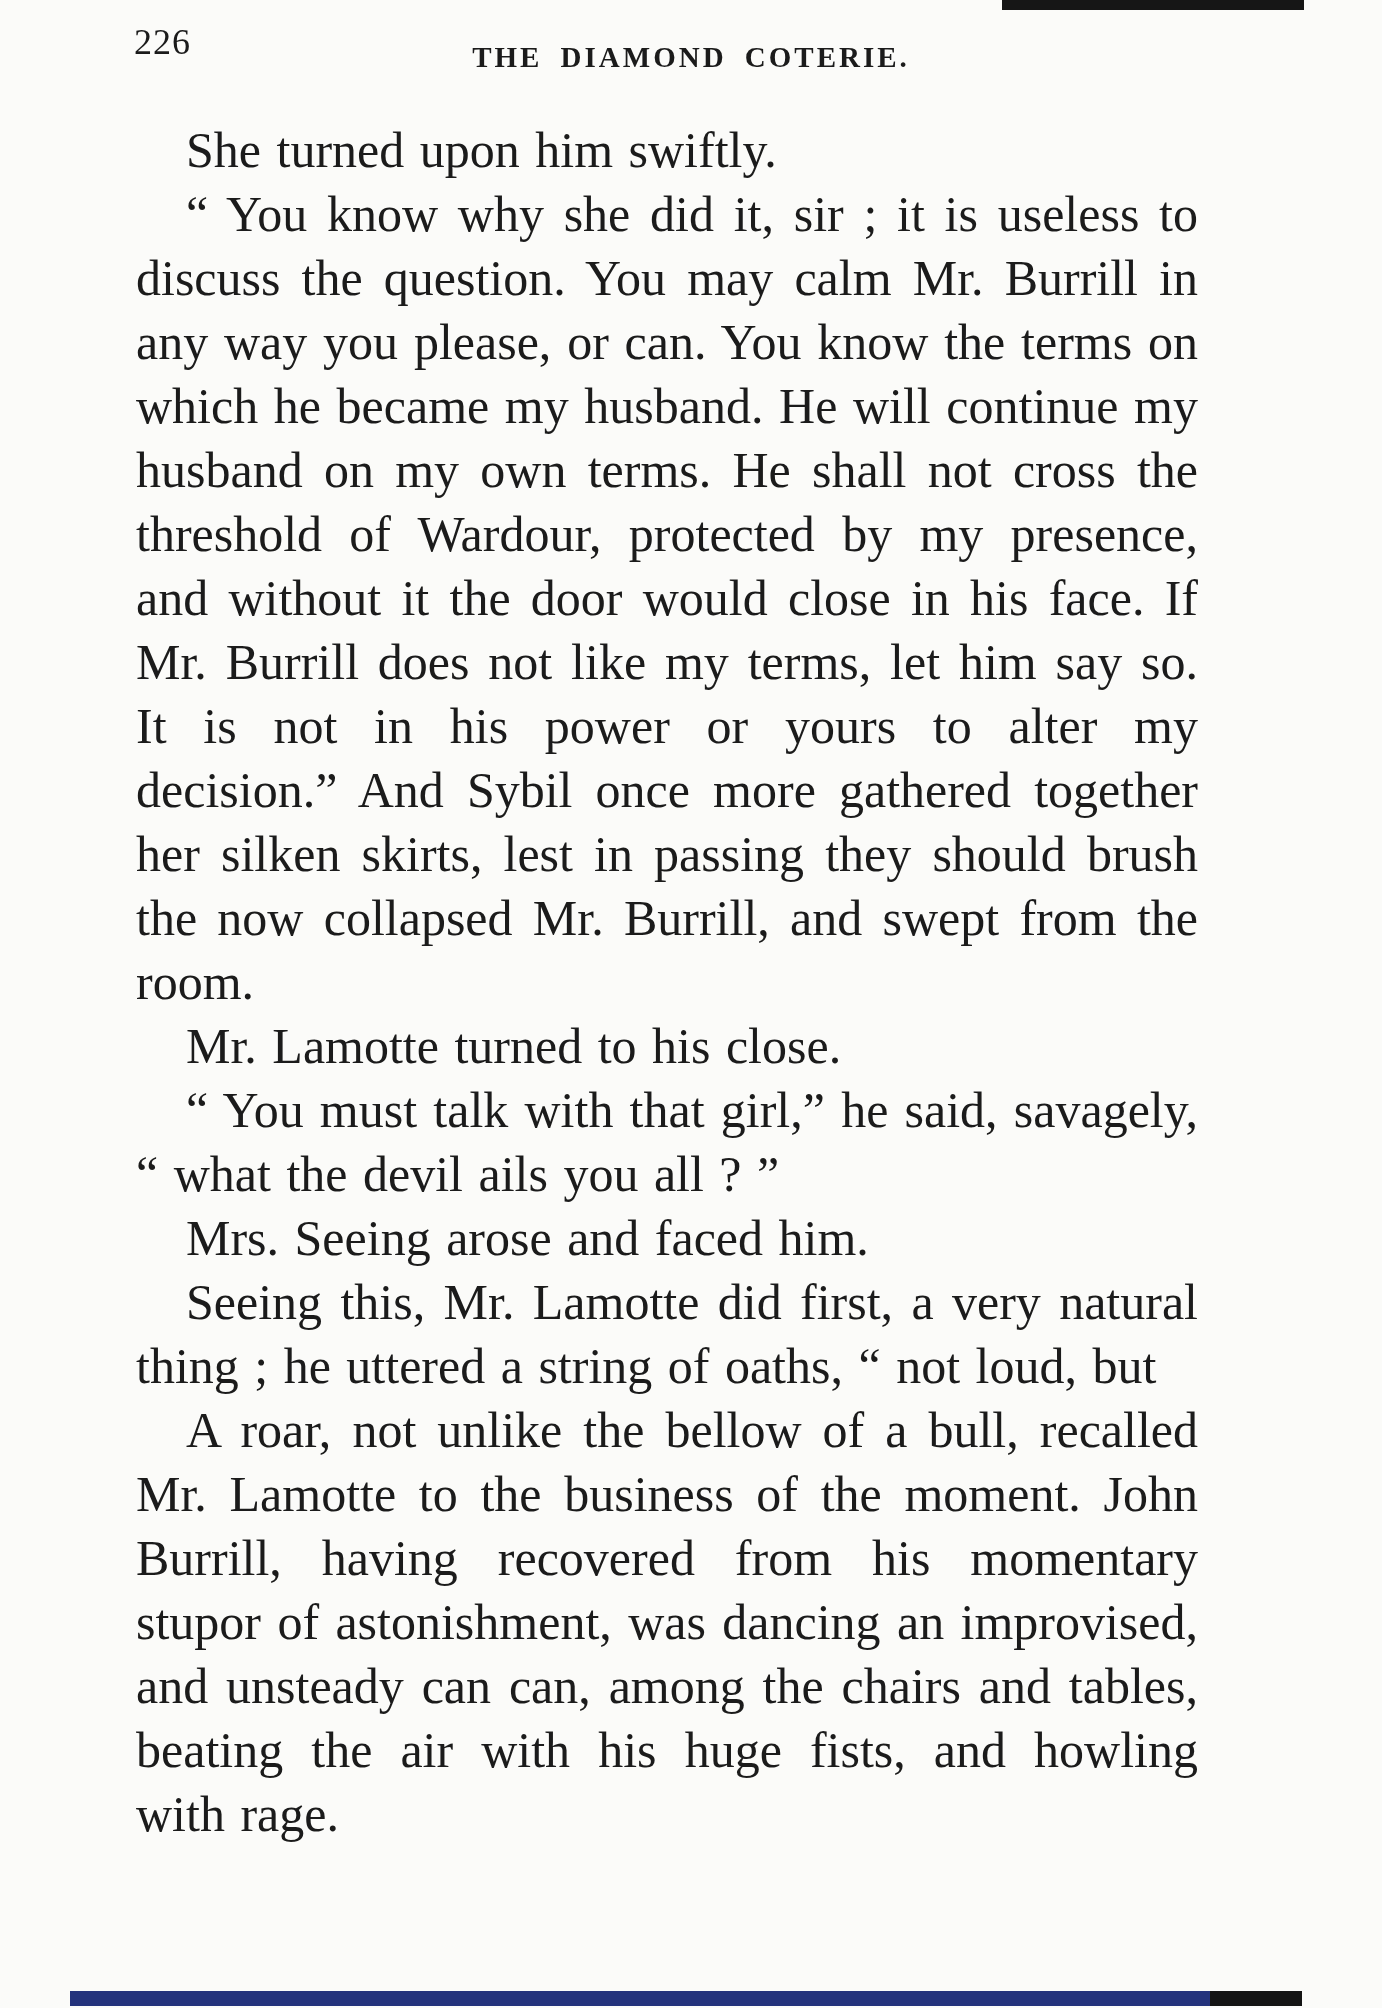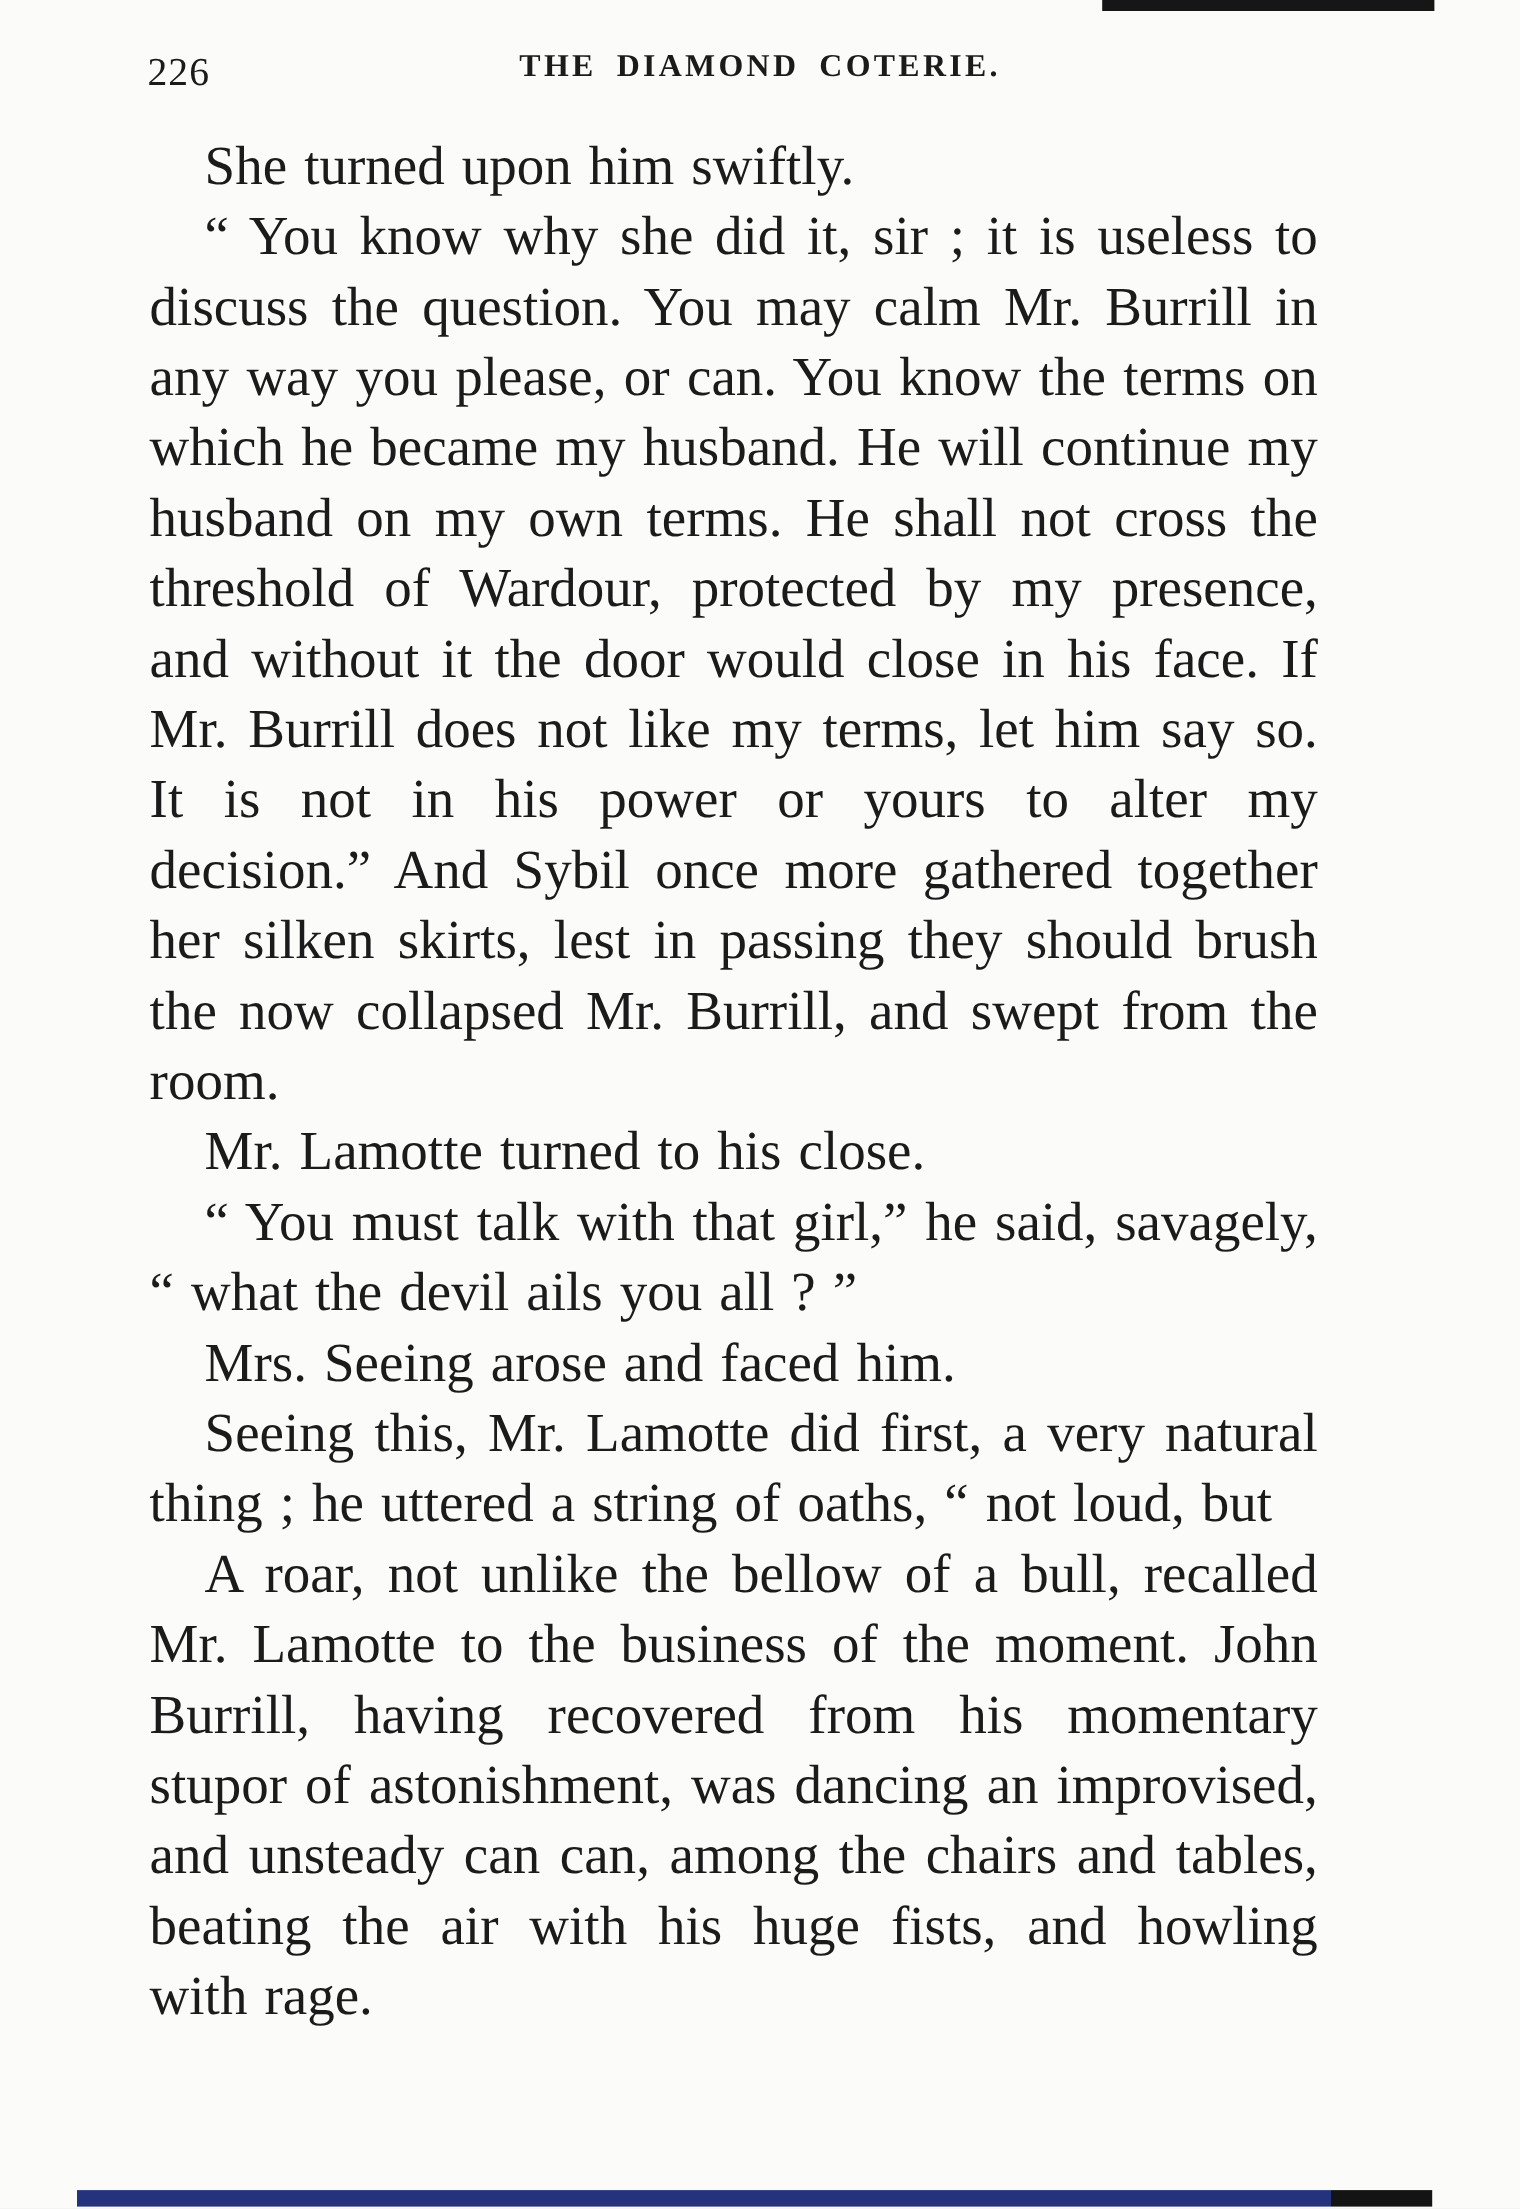--- a/index.html
+++ b/index.html
@@ -14,34 +14,34 @@
     margin: 0 auto;
     background: #fbfbf9;
     color: #1b1b1b;
     font-family: "Liberation Serif", "DejaVu Serif", serif;
     overflow: hidden;
     box-sizing: border-box;
   }
   .page-header {
     position: relative;
     height: 60px;
-    margin-top: 44px;
+    margin-top: 21px;
   }
   .page-number {
     position: absolute;
     left: 134px;
     top: 0;
     font-size: 36px;
     letter-spacing: 1px;
   }
   .running-title {
     position: absolute;
     left: 0;
     right: 0;
-    top: 0;
+    top: 20px;
     text-align: center;
     font-size: 29px;
     font-weight: bold;
     letter-spacing: 3px;
     word-spacing: 8px;
   }
   .body-text {
     position: absolute;
     left: 136px;
     top: 118px;

